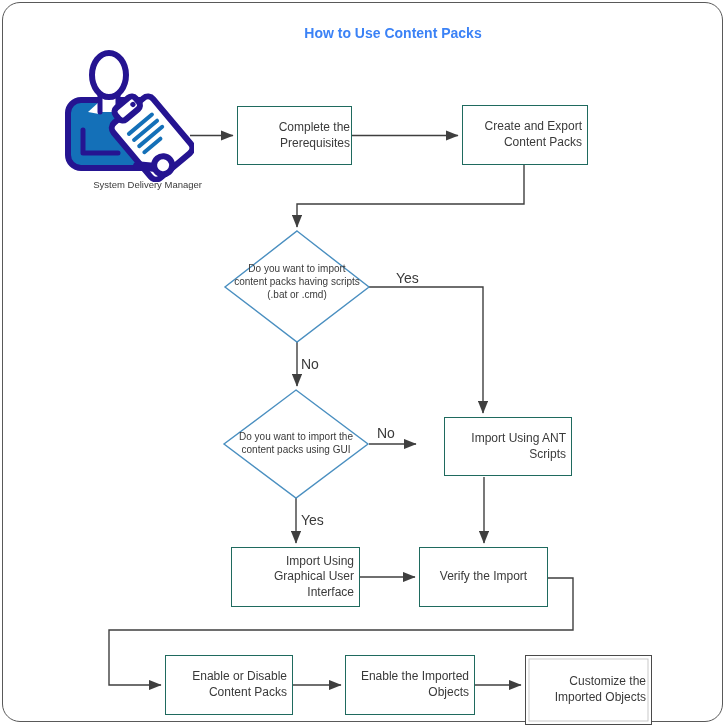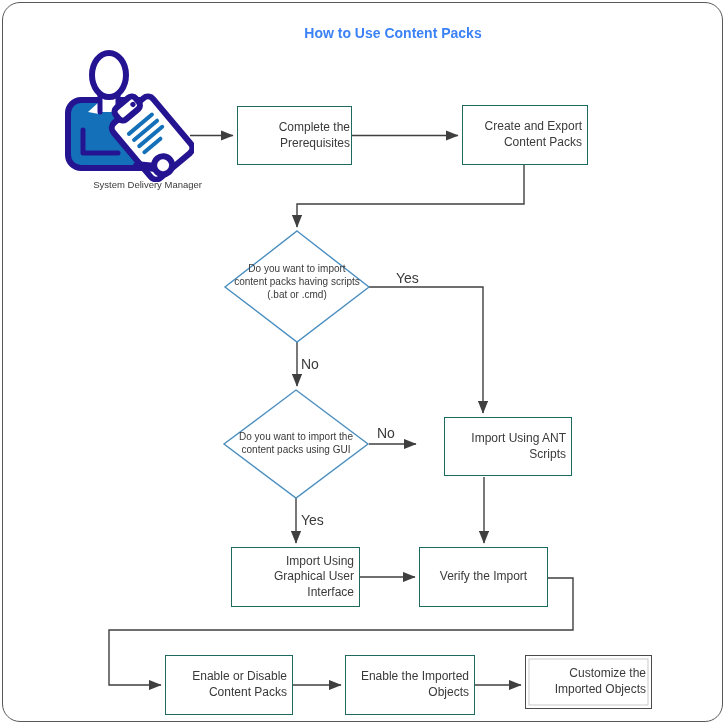--- a/index.html
+++ b/index.html
@@ -13,21 +13,21 @@
   .box{position:absolute;background:#fff;border:1.5px solid var(--box-border,#1f6a5e);
        display:flex;align-items:center;justify-content:center;text-align:right;
        font-size:12px;line-height:1.3;color:#3a3a3a;padding:2px 5px;box-sizing:border-box;}
   #box-prereq{left:237px;top:106px;width:115px;height:59px;padding:2px 1px;}
   #box-create{left:462px;top:105px;width:126px;height:60px;}
   #box-ant{left:444px;top:417px;width:128px;height:59px;}
   #box-gui{left:231px;top:547px;width:129px;height:60px;}
   #box-verify{left:419px;top:547px;width:129px;height:60px;}
   #box-enable{left:165px;top:655px;width:128px;height:60px;}
   #box-modify{left:345px;top:655px;width:130px;height:60px;}
-  #box-customize{left:525px;top:655px;width:127px;height:54px;border-color:#4a4a4a;
+  #box-customize{left:525px;top:655px;width:127px;height:70px;border-color:#4a4a4a;
        box-shadow:inset 0 0 0 2.5px #fff, inset 0 0 0 3.5px #c9c9c9;}
   .dlabel{position:absolute;text-align:center;font-size:10px;line-height:1.32;color:#3a3a3a;}
   #lbl-d1{left:233px;top:262px;width:128px;}
   #lbl-d2{left:229px;top:430px;width:134px;}
   .elabel{position:absolute;font-size:14px;color:#3a3a3a;}
   #elbl-yes1{left:396px;top:270px;}
   #elbl-no1{left:301px;top:356px;}
   #elbl-no2{left:377px;top:425px;}
   #elbl-yes2{left:301px;top:512px;}
   .actor-label{position:absolute;left:56px;top:179px;width:146px;text-align:right;

